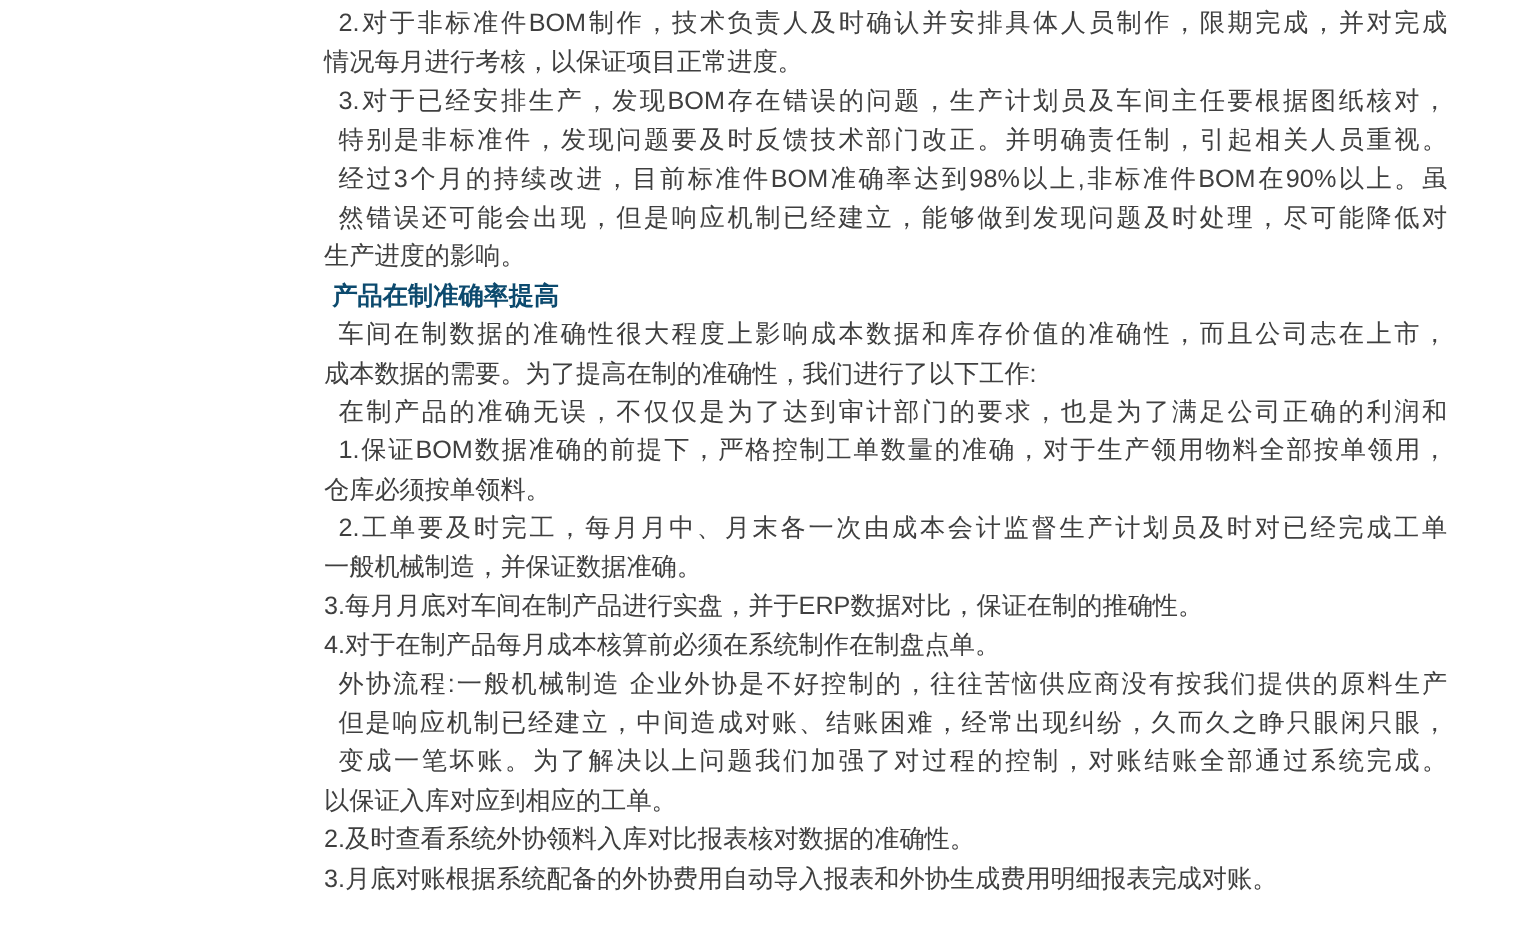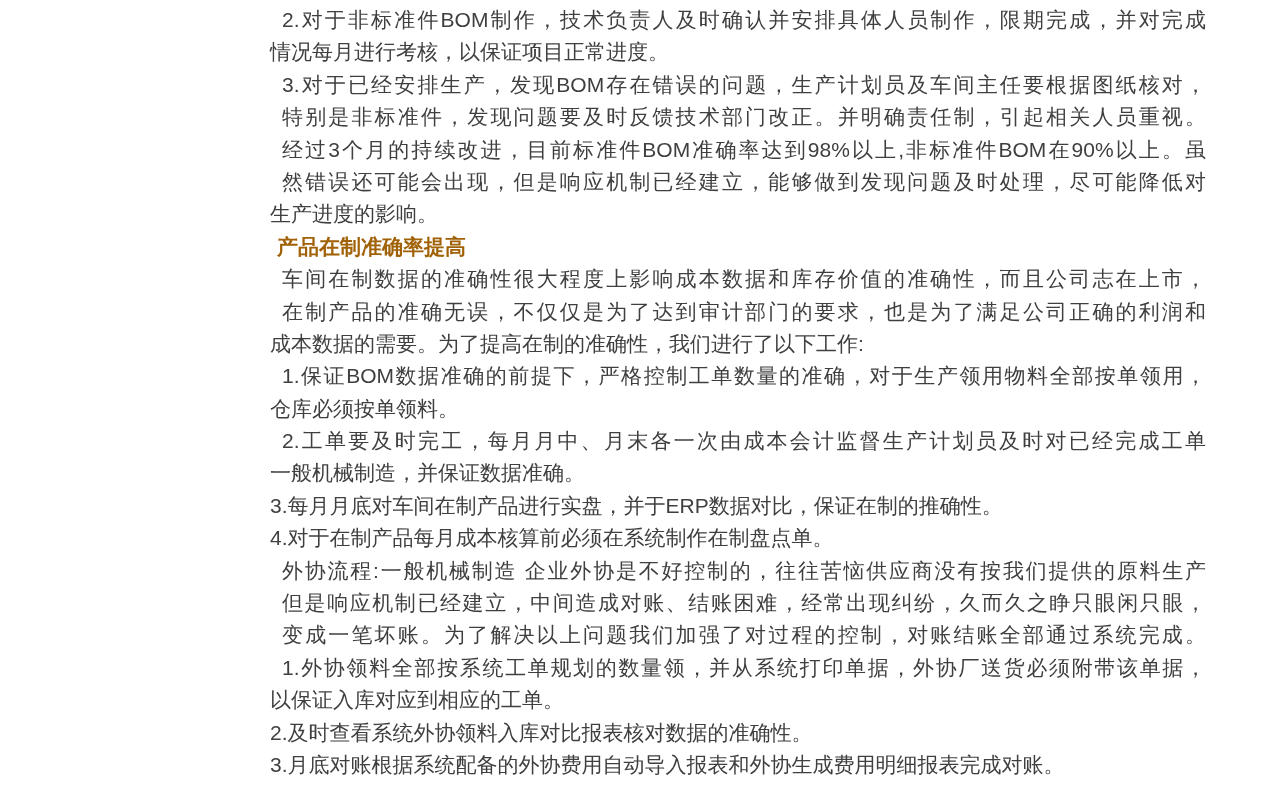--- a/index.html
+++ b/index.html
@@ -31,44 +31,43 @@
   .line.justify {
     white-space: normal;
     text-align: justify;
     text-align-last: justify;
     text-justify: inter-character;
     margin-left: 12px;
   }
   .line.heading {
     font-weight: 700;
     padding-left: 7px;
-    color: #a16207;
+    color: #0c4a6e;
   }
 </style>
 </head>
 <body>
 
 <div class="doc">
     <div class="line justify">2.对于非标准件BOM制作，技术负责人及时确认并安排具体人员制作，限期完成，并对完成</div>
     <div class="line">情况每月进行考核，以保证项目正常进度。</div>
     <div class="line justify">3.对于已经安排生产，发现BOM存在错误的问题，生产计划员及车间主任要根据图纸核对，</div>
     <div class="line justify">特别是非标准件，发现问题要及时反馈技术部门改正。并明确责任制，引起相关人员重视。</div>
     <div class="line justify">经过3个月的持续改进，目前标准件BOM准确率达到98%以上,非标准件BOM在90%以上。虽</div>
     <div class="line justify">然错误还可能会出现，但是响应机制已经建立，能够做到发现问题及时处理，尽可能降低对</div>
     <div class="line">生产进度的影响。</div>
     <div class="line heading">产品在制准确率提高</div>
     <div class="line justify">车间在制数据的准确性很大程度上影响成本数据和库存价值的准确性，而且公司志在上市，</div>
+    <div class="line">成本数据的需要。为了提高在制的准确性，我们进行了以下工作:</div>
     <div class="line justify">在制产品的准确无误，不仅仅是为了达到审计部门的要求，也是为了满足公司正确的利润和</div>
-    <div class="line">成本数据的需要。为了提高在制的准确性，我们进行了以下工作:</div>
     <div class="line justify">1.保证BOM数据准确的前提下，严格控制工单数量的准确，对于生产领用物料全部按单领用，</div>
     <div class="line">仓库必须按单领料。</div>
     <div class="line justify">2.工单要及时完工，每月月中、月末各一次由成本会计监督生产计划员及时对已经完成工单</div>
     <div class="line">一般机械制造，并保证数据准确。</div>
     <div class="line">3.每月月底对车间在制产品进行实盘，并于ERP数据对比，保证在制的推确性。</div>
     <div class="line">4.对于在制产品每月成本核算前必须在系统制作在制盘点单。</div>
     <div class="line justify">外协流程:一般机械制造 企业外协是不好控制的，往往苦恼供应商没有按我们提供的原料生产</div>
     <div class="line justify">但是响应机制已经建立，中间造成对账、结账困难，经常出现纠纷，久而久之睁只眼闲只眼，</div>
     <div class="line justify">变成一笔坏账。为了解决以上问题我们加强了对过程的控制，对账结账全部通过系统完成。</div>
-    <div class="line justify">1.外协领料全部按系统工单规划的数量领，并从系统打印单据，外协厂送货必须附带该单据，</div>
     <div class="line">以保证入库对应到相应的工单。</div>
     <div class="line">2.及时查看系统外协领料入库对比报表核对数据的准确性。</div>
     <div class="line">3.月底对账根据系统配备的外协费用自动导入报表和外协生成费用明细报表完成对账。</div>
   </div>
 
 </body></html>

